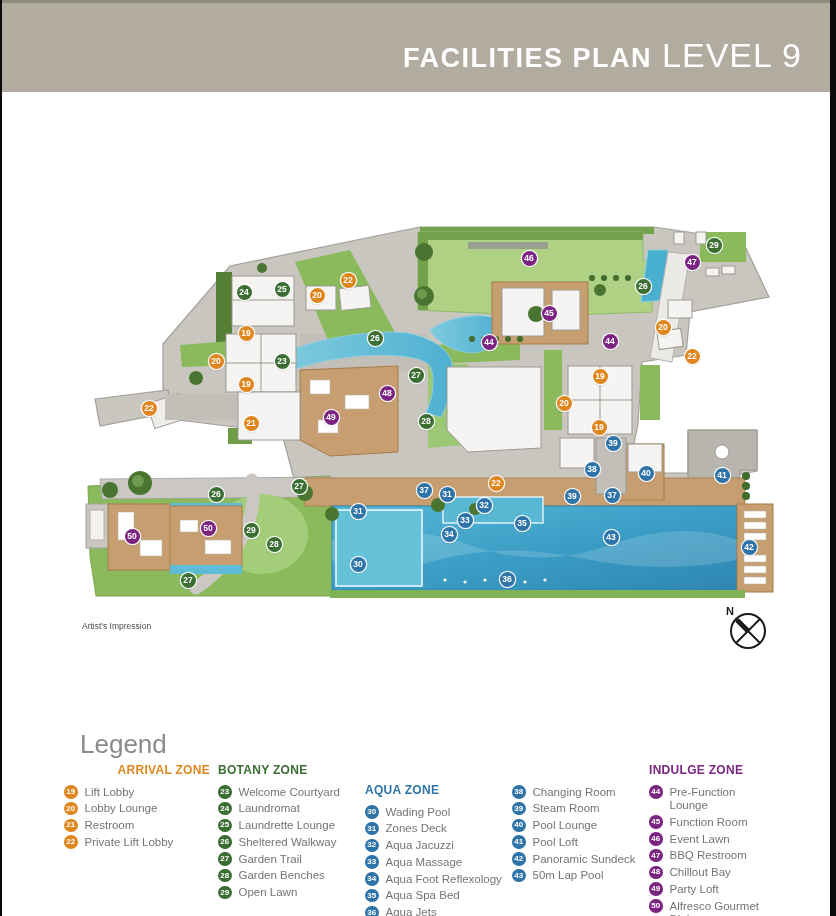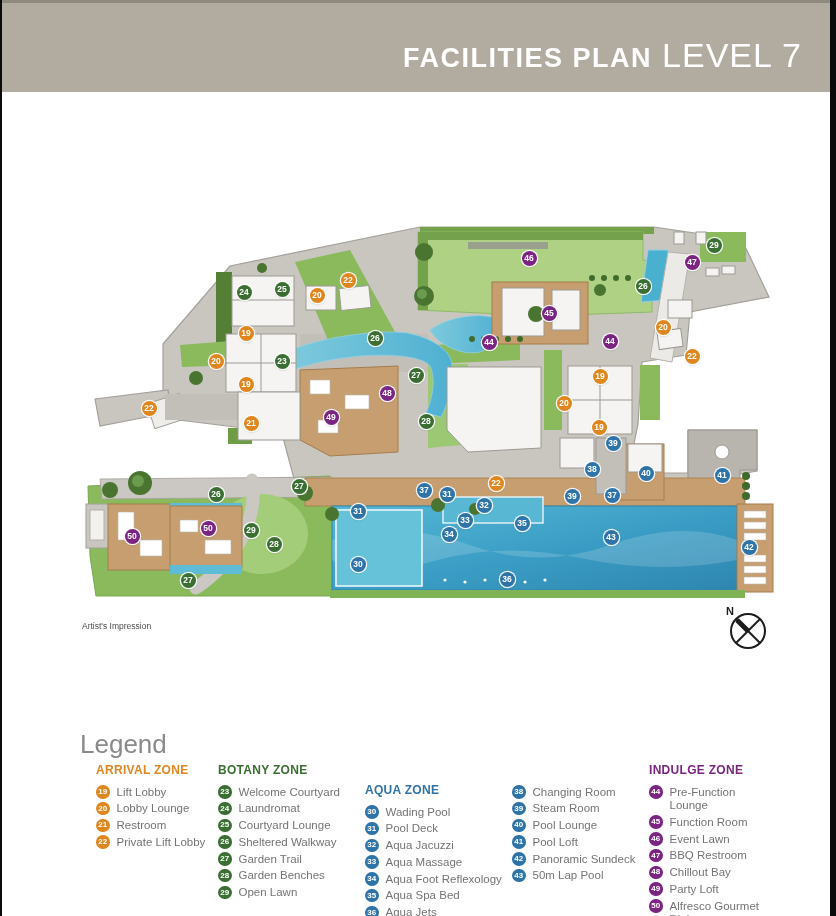--- a/index.html
+++ b/index.html
@@ -49,21 +49,21 @@
 </style>
 </head>
 <body>
 
 <div class="edge-top"></div>
 <div class="edge-left"></div>
 <div class="edge-right"></div>
 
 <div class="header">
   <div class="plan-block">
-    <span class="plan-label">FACILITIES PLAN</span><span class="level-label">LEVEL 7</span>
+    <span class="plan-label">FACILITIES PLAN</span><span class="level-label">LEVEL 9</span>
   </div>
 </div>
 
 <svg class="map-svg" viewBox="0 0 836 916">
   <defs>
     <linearGradient id="poolGrad" x1="0" y1="0" x2="1" y2="1">
       <stop offset="0" stop-color="#55b8d6"></stop>
       <stop offset="0.55" stop-color="#3a9cc4"></stop>
       <stop offset="1" stop-color="#2e86b0"></stop>
     </linearGradient>
@@ -283,21 +283,21 @@
     <div class="marker" style="left: 387px; top: 393px; background: rgb(123, 36, 129);">48</div>
     <div class="marker" style="left: 331px; top: 417px; background: rgb(123, 36, 129);">49</div>
     <div class="marker" style="left: 132px; top: 536px; background: rgb(123, 36, 129);">50</div>
     <div class="marker" style="left: 208px; top: 528px; background: rgb(123, 36, 129);">50</div>
   </div>
 
 <div class="artists-impression">Artist's Impression</div>
 
 <div class="legend-title">Legend</div>
 <div id="legend-columns">
-    <div class="legend-col col-arrival" style="left: 96px;">
+    <div class="legend-col col-arrival" style="left: 64px; text-align: right;">
       <div class="zone-header" style="color: rgb(224, 134, 31);">ARRIVAL ZONE</div>
       <div class="legend-item">
         <span class="badge" style="background: rgb(224, 134, 31);">19</span>
         <span class="label">Lift Lobby</span>
       </div>
       <div class="legend-item">
         <span class="badge" style="background: rgb(224, 134, 31);">20</span>
         <span class="label">Lobby Lounge</span>
       </div>
       <div class="legend-item">
@@ -314,21 +314,21 @@
       <div class="legend-item">
         <span class="badge" style="background: rgb(59, 110, 51);">23</span>
         <span class="label">Welcome Courtyard</span>
       </div>
       <div class="legend-item">
         <span class="badge" style="background: rgb(59, 110, 51);">24</span>
         <span class="label">Laundromat</span>
       </div>
       <div class="legend-item">
         <span class="badge" style="background: rgb(59, 110, 51);">25</span>
-        <span class="label">Courtyard Lounge</span>
+        <span class="label">Laundrette Lounge</span>
       </div>
       <div class="legend-item">
         <span class="badge" style="background: rgb(59, 110, 51);">26</span>
         <span class="label">Sheltered Walkway</span>
       </div>
       <div class="legend-item">
         <span class="badge" style="background: rgb(59, 110, 51);">27</span>
         <span class="label">Garden Trail</span>
       </div>
       <div class="legend-item">
@@ -341,21 +341,21 @@
       </div>
     </div>
     <div class="legend-col col-aqua" style="left: 365px;">
       <div class="zone-header" style="color: rgb(47, 116, 168); margin-top: 20px;">AQUA ZONE</div>
       <div class="legend-item">
         <span class="badge" style="background: rgb(47, 116, 168);">30</span>
         <span class="label">Wading Pool</span>
       </div>
       <div class="legend-item">
         <span class="badge" style="background: rgb(47, 116, 168);">31</span>
-        <span class="label">Pool Deck</span>
+        <span class="label">Zones Deck</span>
       </div>
       <div class="legend-item">
         <span class="badge" style="background: rgb(47, 116, 168);">32</span>
         <span class="label">Aqua Jacuzzi</span>
       </div>
       <div class="legend-item">
         <span class="badge" style="background: rgb(47, 116, 168);">33</span>
         <span class="label">Aqua Massage</span>
       </div>
       <div class="legend-item">

